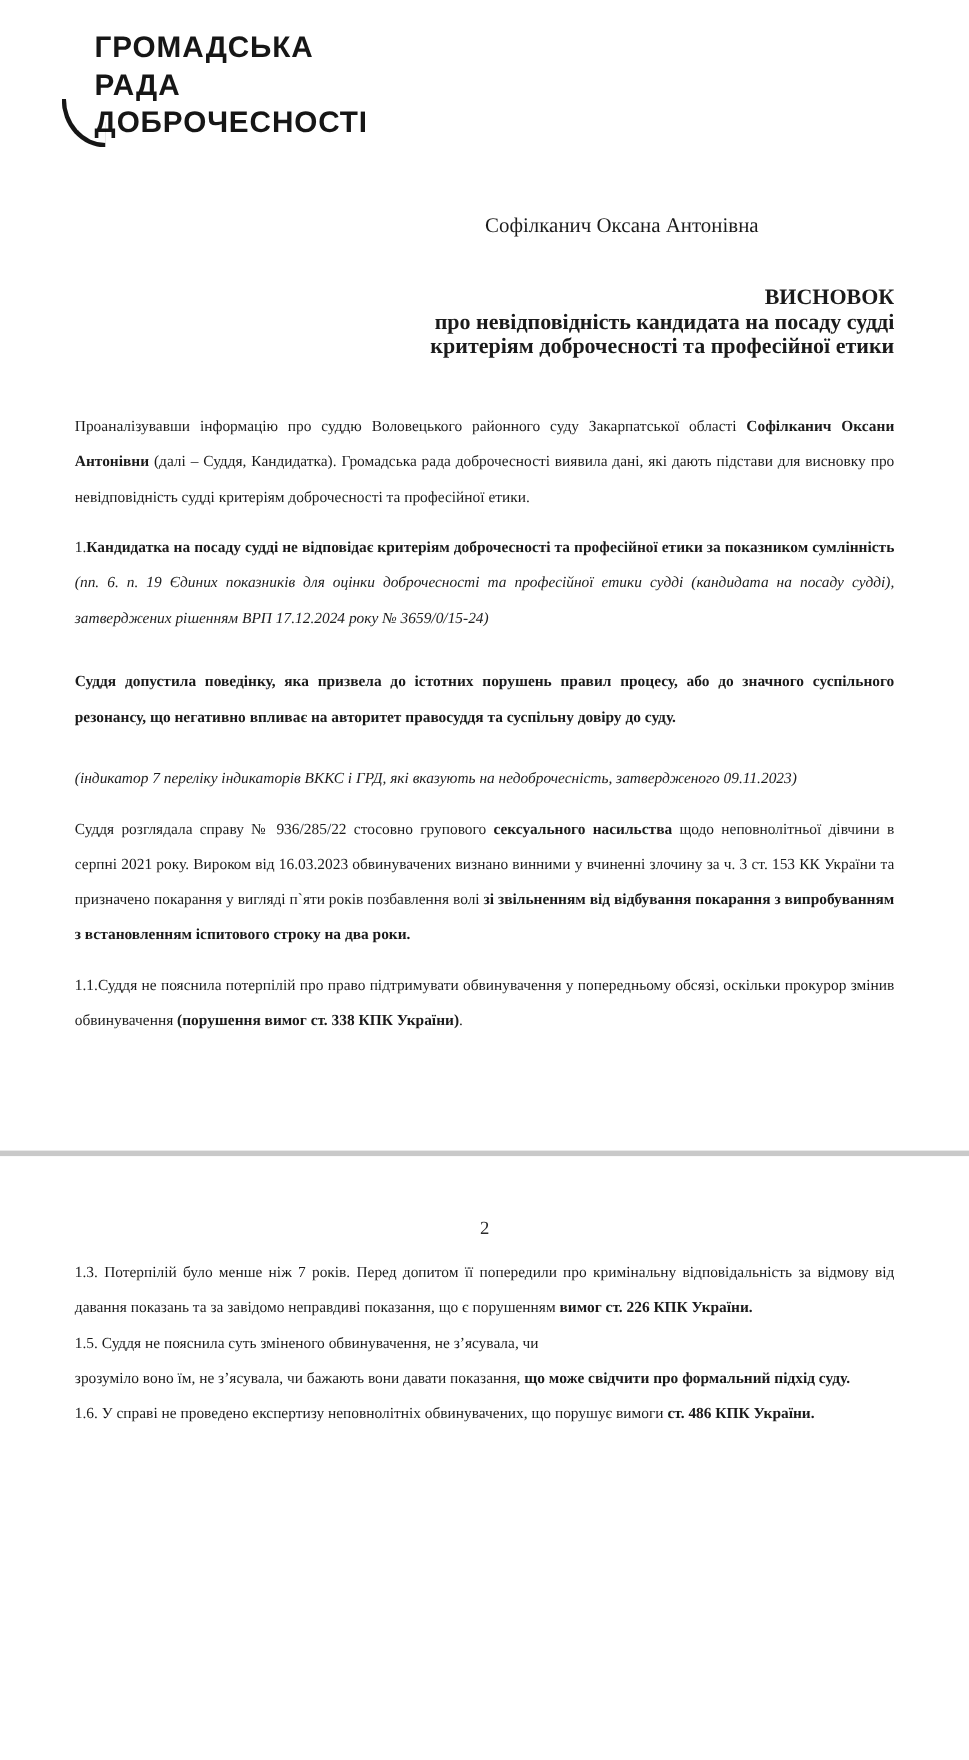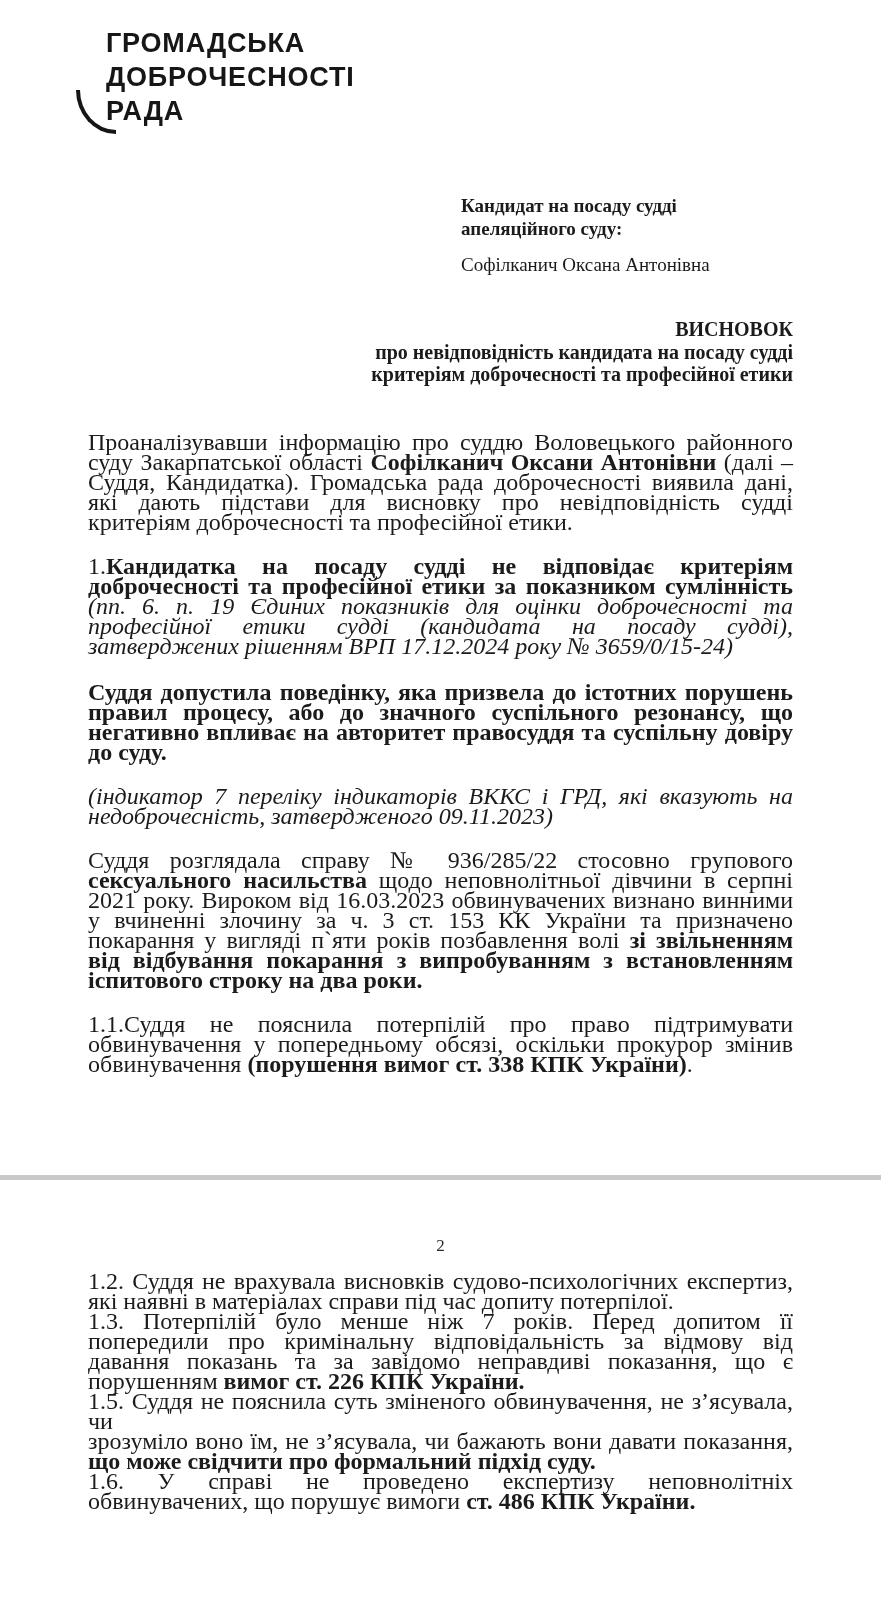--- a/index.html
+++ b/index.html
@@ -8,21 +8,21 @@
     background: #ffffff;
   }
   body {
     width: 881px;
     height: 1600px;
     overflow: hidden;
     color: #1b1b1b;
     font-family: "Liberation Serif", serif;
   }
   .page1, .page2 {
-    padding: 0 88px;
+    padding: 0 68px;
   }
   
   .logo {
     position: relative;
     margin-top: 26px;
     margin-left: 18px;
     font-family: "Liberation Sans", sans-serif;
     font-weight: bold;
     font-size: 27px;
     line-height: 34px;
@@ -53,22 +53,22 @@
   
   .doc-title {
     margin-top: 42px;
     text-align: right;
     font-weight: bold;
     font-size: 20px;
     line-height: 22.5px;
   }
   
   .para {
-    font-size: 24px;
-    line-height: 20px;
+    font-size: 14px;
+    line-height: 32px;
     text-align: justify;
   }
   .p-intro      { margin-top: 46px; }
   .p-point1     { }
   .p-conduct    { margin-top: 26px; }
   .p-indicator  { margin-top: 24px; }
   .p-case       { }
   .p-lawyer     { margin-top: 24px; }
   .p-point11    { margin-top: 8px; }
   
@@ -96,29 +96,25 @@
   .page2-body .para { margin: 0; }
 </style>
 </head>
 <body>
 
 <div class="page1">
 
   <div class="logo">
     <span class="logo-arc"></span>
     <div>ГРОМАДСЬКА</div>
+    <div>РАДА</div>
     <div>ДОБРОЧЕСНОСТІ</div>
-    <div>РАДА</div>
   </div>
 
   <div class="approval">
-    <div class="bold-block gap-sm">
-      <div>Кандидат на посаду судді</div>
-      <div>апеляційного суду:</div>
-    </div>
     <div class="gap-md">Софілканич Оксана Антонівна</div>
   </div>
 
   <div class="doc-title">
     <div>ВИСНОВОК</div>
     <div>про невідповідність кандидата на посаду судді</div>
     <div>критеріям доброчесності та професійної етики</div>
   </div>
 
   <p class="para p-intro"><span class="seg-n">Проаналізувавши інформацію про суддю Воловецького районного суду Закарпатської області </span><span class="seg-b">Софілканич Оксани Антонівни</span><span class="seg-n"> (далі – Суддя, Кандидатка). Громадська рада доброчесності виявила дані, які дають підстави для висновку про невідповідність судді критеріям доброчесності та професійної етики.</span></p>
@@ -128,18 +124,17 @@
   <p class="para p-case"><span class="seg-n">Суддя розглядала справу № 936/285/22 стосовно групового </span><span class="seg-b">сексуального насильства</span><span class="seg-n"> щодо неповнолітньої дівчини в серпні 2021 року. Вироком від 16.03.2023 обвинувачених визнано винними у вчиненні злочину за ч. 3 ст. 153 КК України та призначено покарання у вигляді п`яти років позбавлення волі </span><span class="seg-b">зі звільненням від відбування покарання з випробуванням з встановленням іспитового строку на два роки.</span></p>
   <p class="para p-point11"><span class="seg-n">1.1.Суддя не пояснила потерпілій про право підтримувати обвинувачення у попередньому обсязі, оскільки прокурор змінив обвинувачення </span><span class="seg-b">(порушення вимог ст. 338 КПК України)</span><span class="seg-n">.</span></p>
 
 </div>
 
 <div class="page-separator"></div>
 
 <div class="page2">
   <div class="page-number">2</div>
   <div class="page2-body">
-    <p class="para"><span class="seg-n">1.2. Суддя не врахувала висновків судово-психологічних експертиз, які наявні в матеріалах справи під час допиту потерпілої.</span></p>
     <p class="para"><span class="seg-n">1.3. Потерпілій було менше ніж 7 років. Перед допитом її попередили про кримінальну відповідальність за відмову від давання показань та за завідомо неправдиві показання, що є порушенням </span><span class="seg-b">вимог ст. 226 КПК України.</span></p>
     <p class="para"><span class="seg-n">1.5. Суддя не пояснила суть зміненого обвинувачення, не з’ясувала, чи</span><br><span class="seg-n">зрозуміло воно їм, не з’ясувала, чи бажають вони давати показання, </span><span class="seg-b">що може свідчити про формальний підхід суду.</span></p>
     <p class="para"><span class="seg-n">1.6. У справі не проведено експертизу неповнолітніх обвинувачених, що порушує вимоги </span><span class="seg-b">ст. 486 КПК України.</span></p>
   </div>
 </div>
 
 </body></html>

